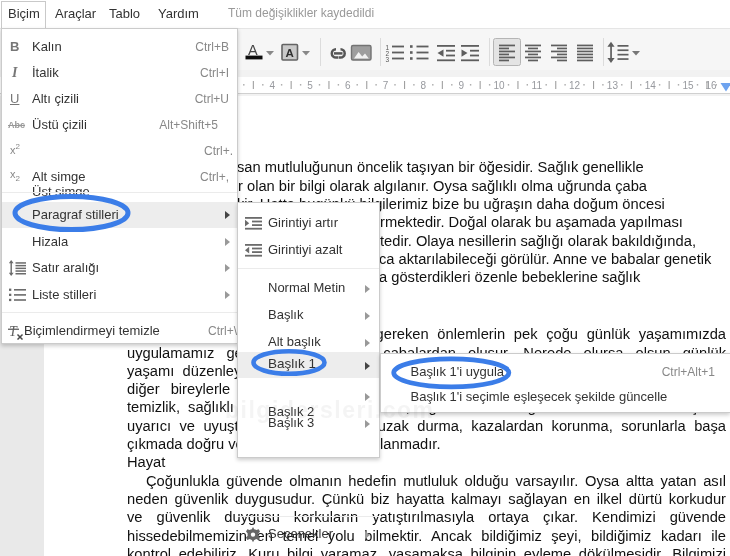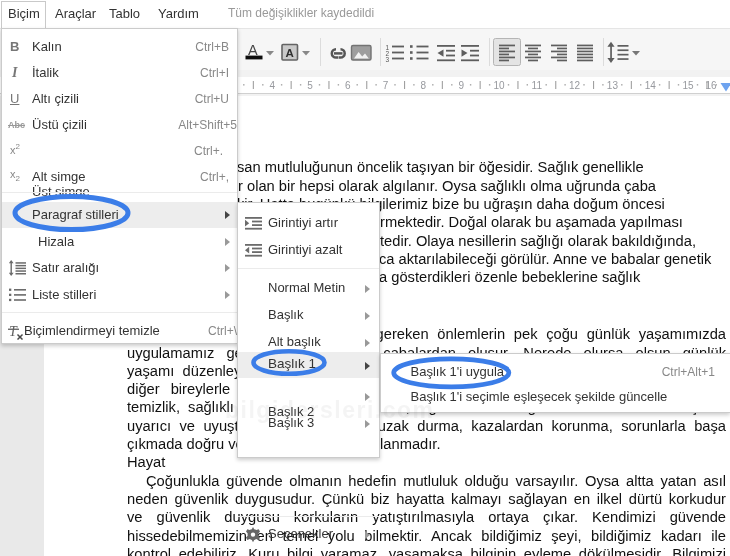--- a/index.html
+++ b/index.html
@@ -29,21 +29,21 @@
 </style>
 </head>
 <body>
 
 <div class="abs" id="docarea">
   <div id="page"></div>
 </div>
 <div id="doctext">
 
   <div class="dl" style="left:237px;top:158.4px;">san mutluluğunun öncelik taşıyan bir öğesidir. Sağlık genellikle</div>
-  <div class="dl" style="left:238px;top:176.7px;">r olan bir hepsi olarak algılanır. Oysa sağlıklı olma uğrunda çaba</div>
+  <div class="dl" style="left:238px;top:176.7px;">r olan bir bilgi olarak algılanır. Oysa sağlıklı olma uğrunda çaba</div>
   <div class="dl" style="left:237px;top:195.0px;">kir. Hatta bugünkü bilgilerimiz bize bu uğraşın daha doğum öncesi</div>
   <div class="dl" style="left:380px;top:213.3px;">rmektedir. Doğal olarak bu aşamada yapılması</div>
   <div class="dl" style="left:380px;top:231.6px;">tedir. Olaya nesillerin sağlığı olarak bakıldığında,</div>
   <div class="dl" style="left:379px;top:249.9px;">ca aktarılabileceği görülür. Anne ve babalar genetik</div>
   <div class="dl" style="left:379px;top:268.2px;">a gösterdikleri özenle bebeklerine sağlık</div>
 
   <div class="dj" style="top:325.2px;">Sağlığımızı koruyabilmek için alına gereken önlemlerin pek çoğu günlük yaşamımızda</div>
   <div class="dj" style="top:343.5px;">uygulamamız gereken birtakım us çabalardan oluşur. Nerede olursa olsun günlük</div>
   <div class="dj" style="top:361.8px;">yaşamı düzenleyen bu önlemlerin hepsi bizim sağlığımızı korumaya yönelik işlerdendir</div>
   <div class="dj" style="top:380.1px;">diğer bireylerle olan ilişkilerimizde dengeli davranmak, beslenmede ölçülü olabilmek</div>
@@ -250,39 +250,39 @@
     <span class="mishort" style="right:8px;top:6px;">Ctrl+I</span>
   </div>
   <div class="mi" style="top:57px;">
     <span class="micon" style="left:8px;top:5px;color:#777;text-decoration:underline;">U</span>
     <span class="milbl" style="left:30px;top:5px;">Altı çizili</span>
     <span class="mishort" style="right:8px;top:6px;">Ctrl+U</span>
   </div>
   <div class="mi" style="top:83px;">
     <span class="micon" style="left:6px;top:8px;font-size:9px;font-weight:bold;color:#999;text-decoration:line-through;">Abc</span>
     <span class="milbl" style="left:30px;top:5px;">Üstü çizili</span>
-    <span class="mishort" style="right:0;top:6px;">Alt+Shift+5</span>
+    <span class="mishort" style="right:19px;top:6px;">Alt+Shift+5</span>
   </div>
   <div class="mi" style="top:109px;">
     <span class="micon" style="left:8px;top:4px;font-size:11px;color:#888;">x<sup style="font-size:8px;">2</sup></span>
     <span class="milbl" style="left:30px;top:5px;margin-top:41px;">Üst simge</span>
-    <span class="mishort" style="right:14px;top:6px;">Ctrl+.</span>
+    <span class="mishort" style="right:4px;top:6px;">Ctrl+.</span>
   </div>
   <div class="mi" style="top:135px;">
     <span class="micon" style="left:8px;top:4px;font-size:11px;color:#888;">x<sub style="font-size:8px;">2</sub></span>
     <span class="milbl" style="left:30px;top:5px;">Alt simge</span>
     <span class="mishort" style="right:8px;top:6px;">Ctrl+,</span>
   </div>
   <div class="misep" style="top:163px;"></div>
   <div class="mi" style="top:173px;background:#ededed;">
     <span class="milbl" style="left:30px;top:5px;">Paragraf stilleri</span>
     <div class="arrow" style="left:223px;top:9px;border-left-color:#444;"></div>
   </div>
   <div class="mi" style="top:199.5px;">
-    <span class="milbl" style="left:30px;top:5px;margin-left:6px;">Hizala</span>
+    <span class="milbl" style="left:30px;top:5px;">Hizala</span>
     <div class="arrow" style="left:223px;top:9px;"></div>
   </div>
   <div class="mi" style="top:252.5px;">
     <svg class="micon" style="left:7px;top:6px;" width="17" height="14" viewBox="0 0 17 14">
       <g fill="#6b6b6b">
           <rect x="0" y="0.6" width="2.3" height="2.3"></rect>
           <rect x="0" y="5.7" width="2.3" height="2.3"></rect>
           <rect x="0" y="10.8" width="2.3" height="2.3"></rect>
       <rect x="5" y="1" width="12" height="1.6"></rect>
           <rect x="5" y="6.1" width="12" height="1.6"></rect>

